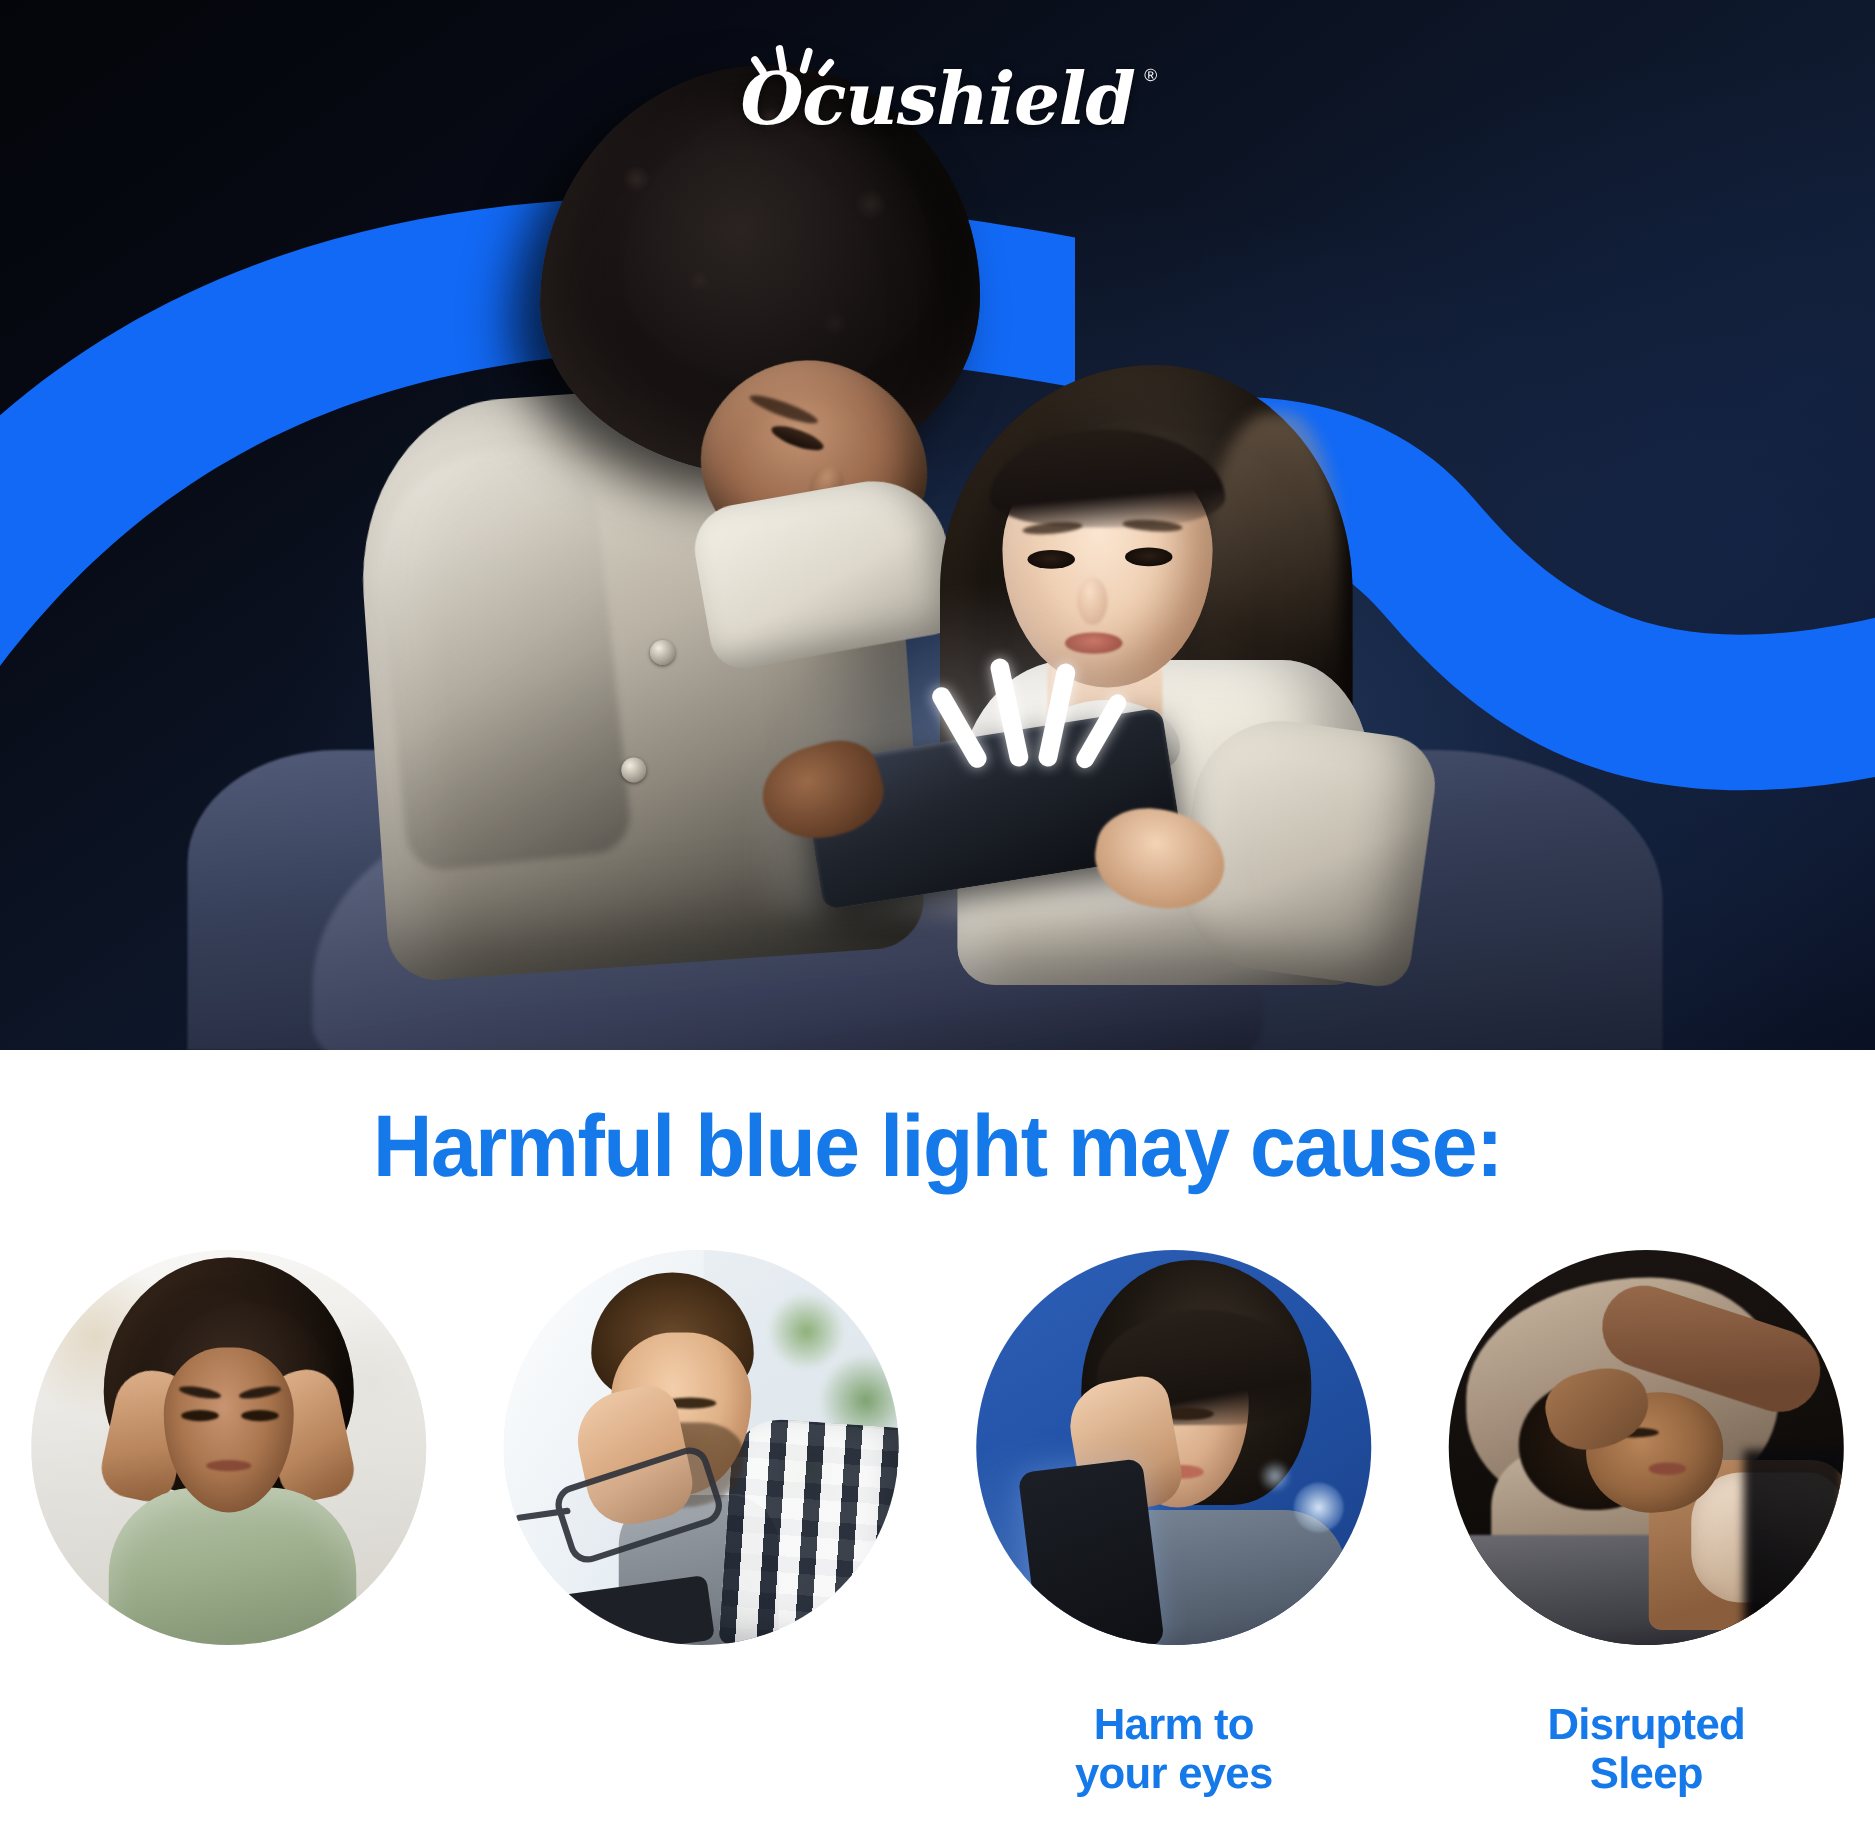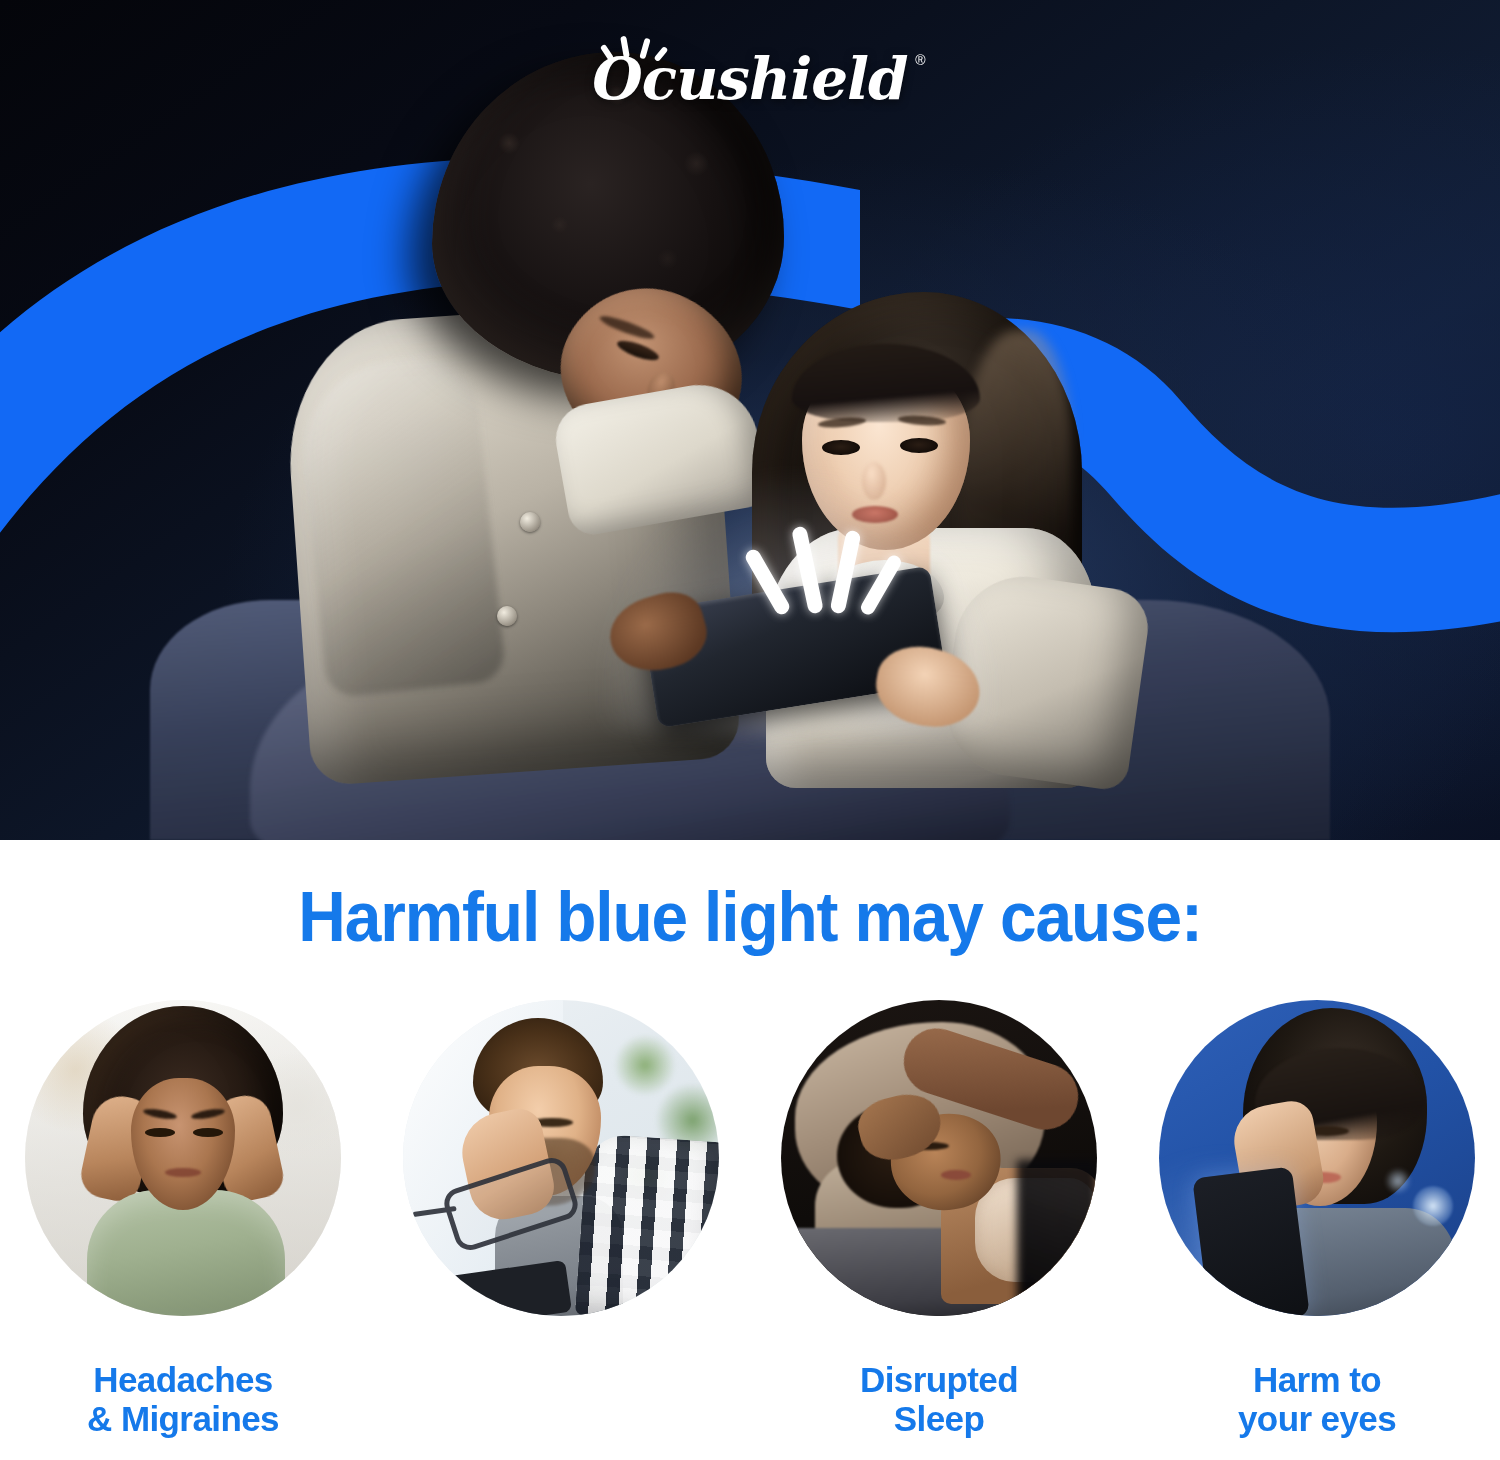--- a/index.html
+++ b/index.html
@@ -529,38 +529,54 @@
             <span class="handr"></span>
           <span class="neck"></span>
             <span class="shirt"></span>
           <span class="face"></span>
             <span class="browl"></span>
             <span class="browr"></span>
           <span class="eyel"></span>
             <span class="eyer"></span>
             <span class="mouth"></span>
         </div>
-        <div class="card-label">Headaches
-&amp; Migraines</div>
       </div>
 
       <div class="card">
         <div class="circle c2">
           <span class="win"></span>
             <span class="plant"></span>
           <span class="tee"></span>
             <span class="plaid"></span>
           <span class="hair"></span>
             <span class="face"></span>
             <span class="beard"></span>
           <span class="eye"></span>
             <span class="hand"></span>
           <span class="glasses"></span>
             <span class="lap"></span>
         </div>
+      </div>
+
+      <div class="card">
+        <div class="circle c4">
+          <span class="glow"></span>
+          <span class="hair"></span>
+            <span class="shirt"></span>
+          <span class="face"></span>
+            <span class="fringe"></span>
+          <span class="eye"></span>
+            <span class="mouth"></span>
+          <span class="hand"></span>
+            <span class="phone"></span>
+          <span class="bokeh1"></span>
+            <span class="bokeh2"></span>
+        </div>
+        <div class="card-label">Harm to
+your eyes</div>
       </div>
 
       <div class="card">
         <div class="circle c3">
           <span class="pillow"></span>
             <span class="pillow2"></span>
             <span class="sheet"></span>
           <span class="body"></span>
             <span class="lace"></span>
           <span class="hair"></span>
@@ -568,33 +584,15 @@
           <span class="eye"></span>
             <span class="mouth"></span>
           <span class="arm"></span>
             <span class="hand"></span>
             <span class="dark"></span>
         </div>
         <div class="card-label">Disrupted
 Sleep</div>
       </div>
 
-      <div class="card">
-        <div class="circle c4">
-          <span class="glow"></span>
-          <span class="hair"></span>
-            <span class="shirt"></span>
-          <span class="face"></span>
-            <span class="fringe"></span>
-          <span class="eye"></span>
-            <span class="mouth"></span>
-          <span class="hand"></span>
-            <span class="phone"></span>
-          <span class="bokeh1"></span>
-            <span class="bokeh2"></span>
-        </div>
-        <div class="card-label">Harm to
-your eyes</div>
-      </div>
-
     </div>
   </div>
 </div>
 
 </body></html>

